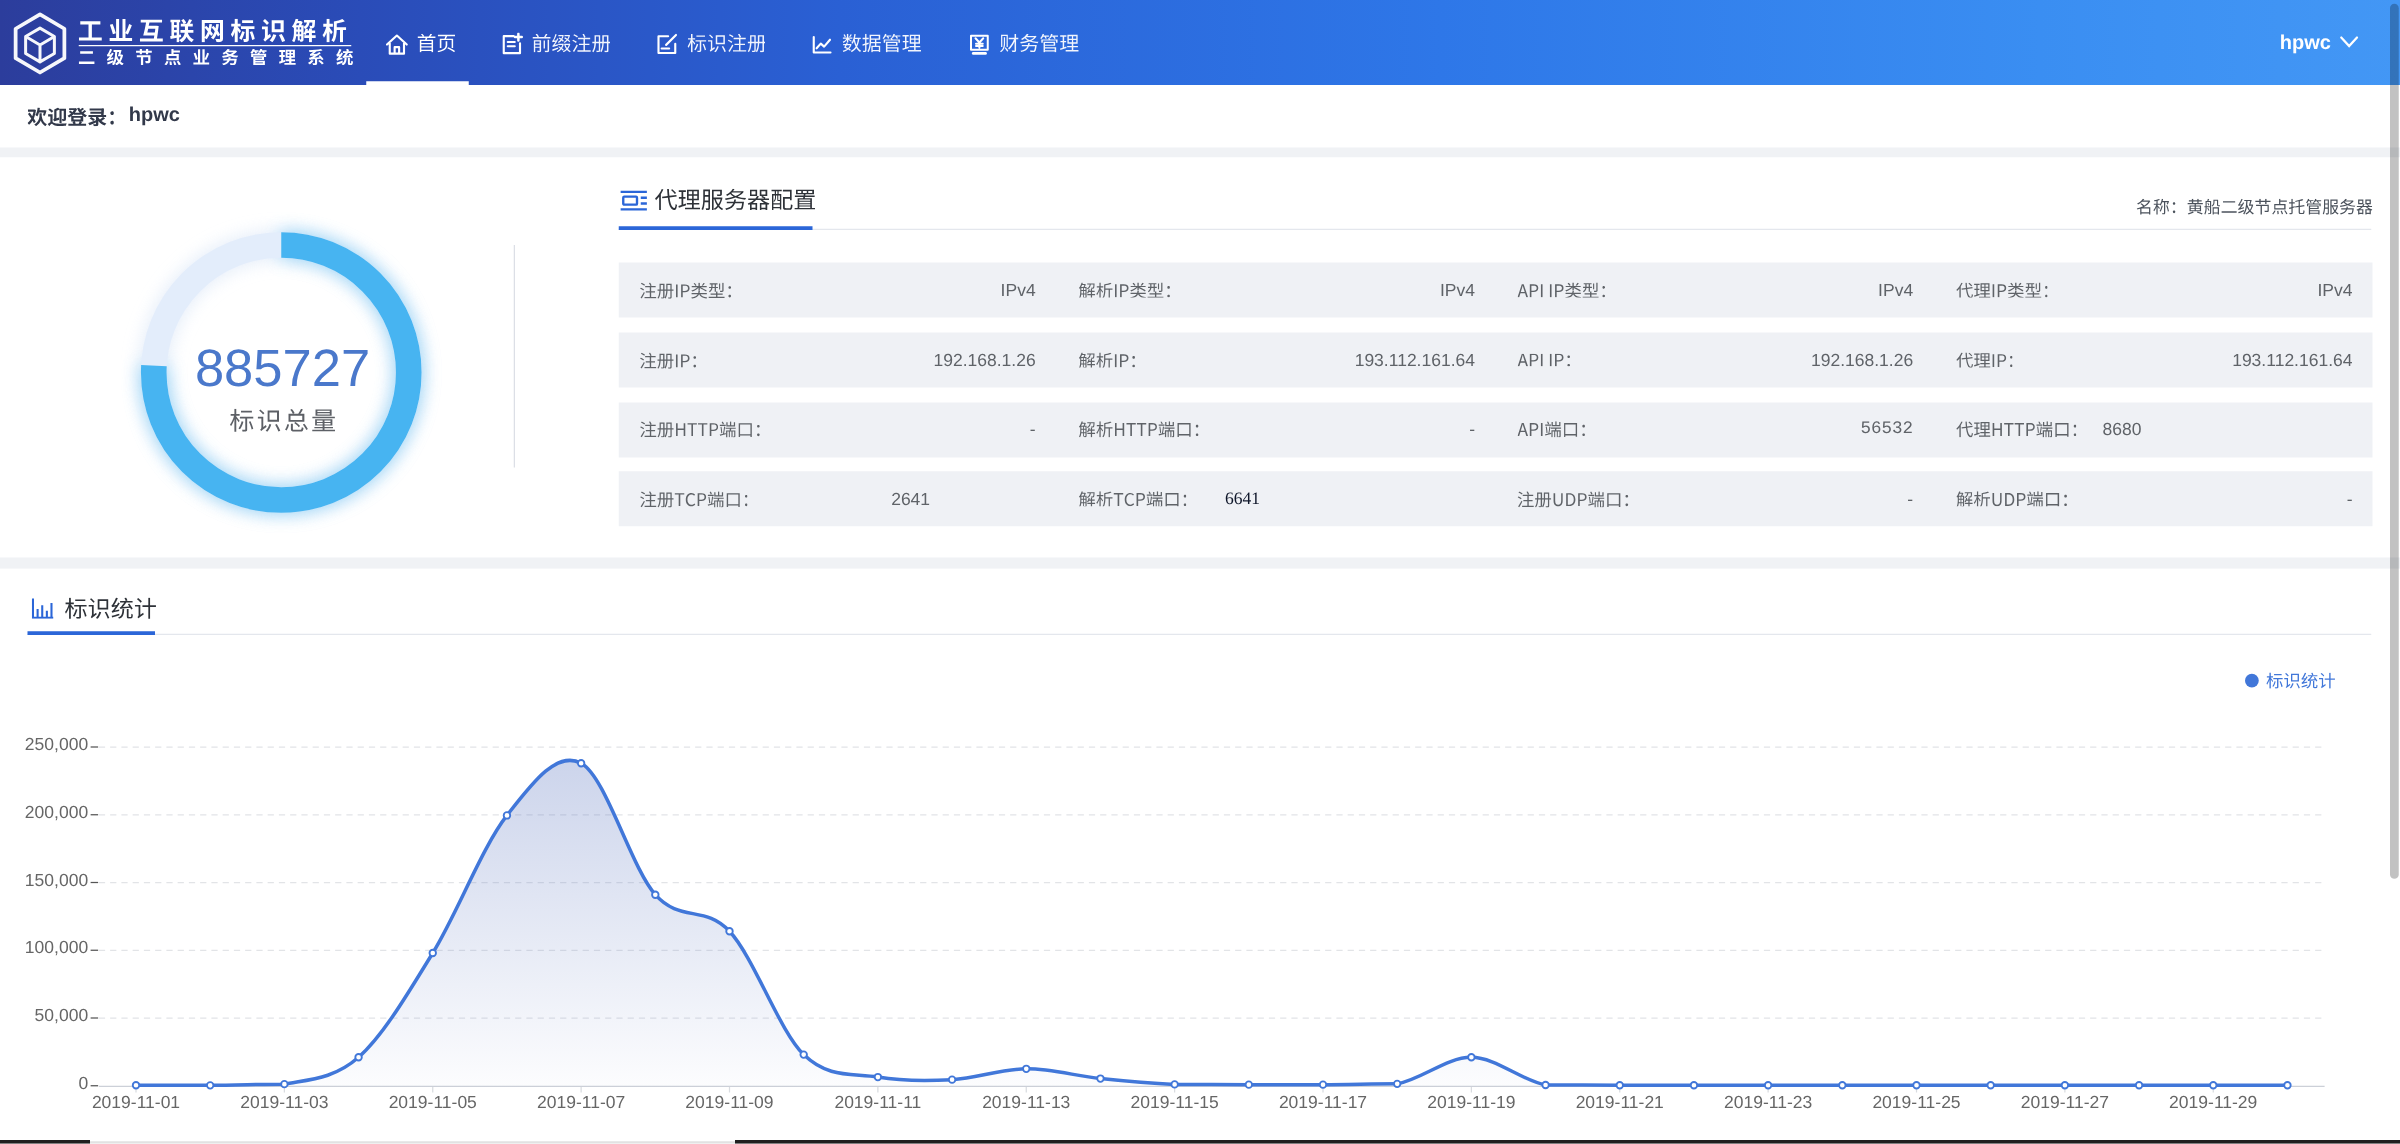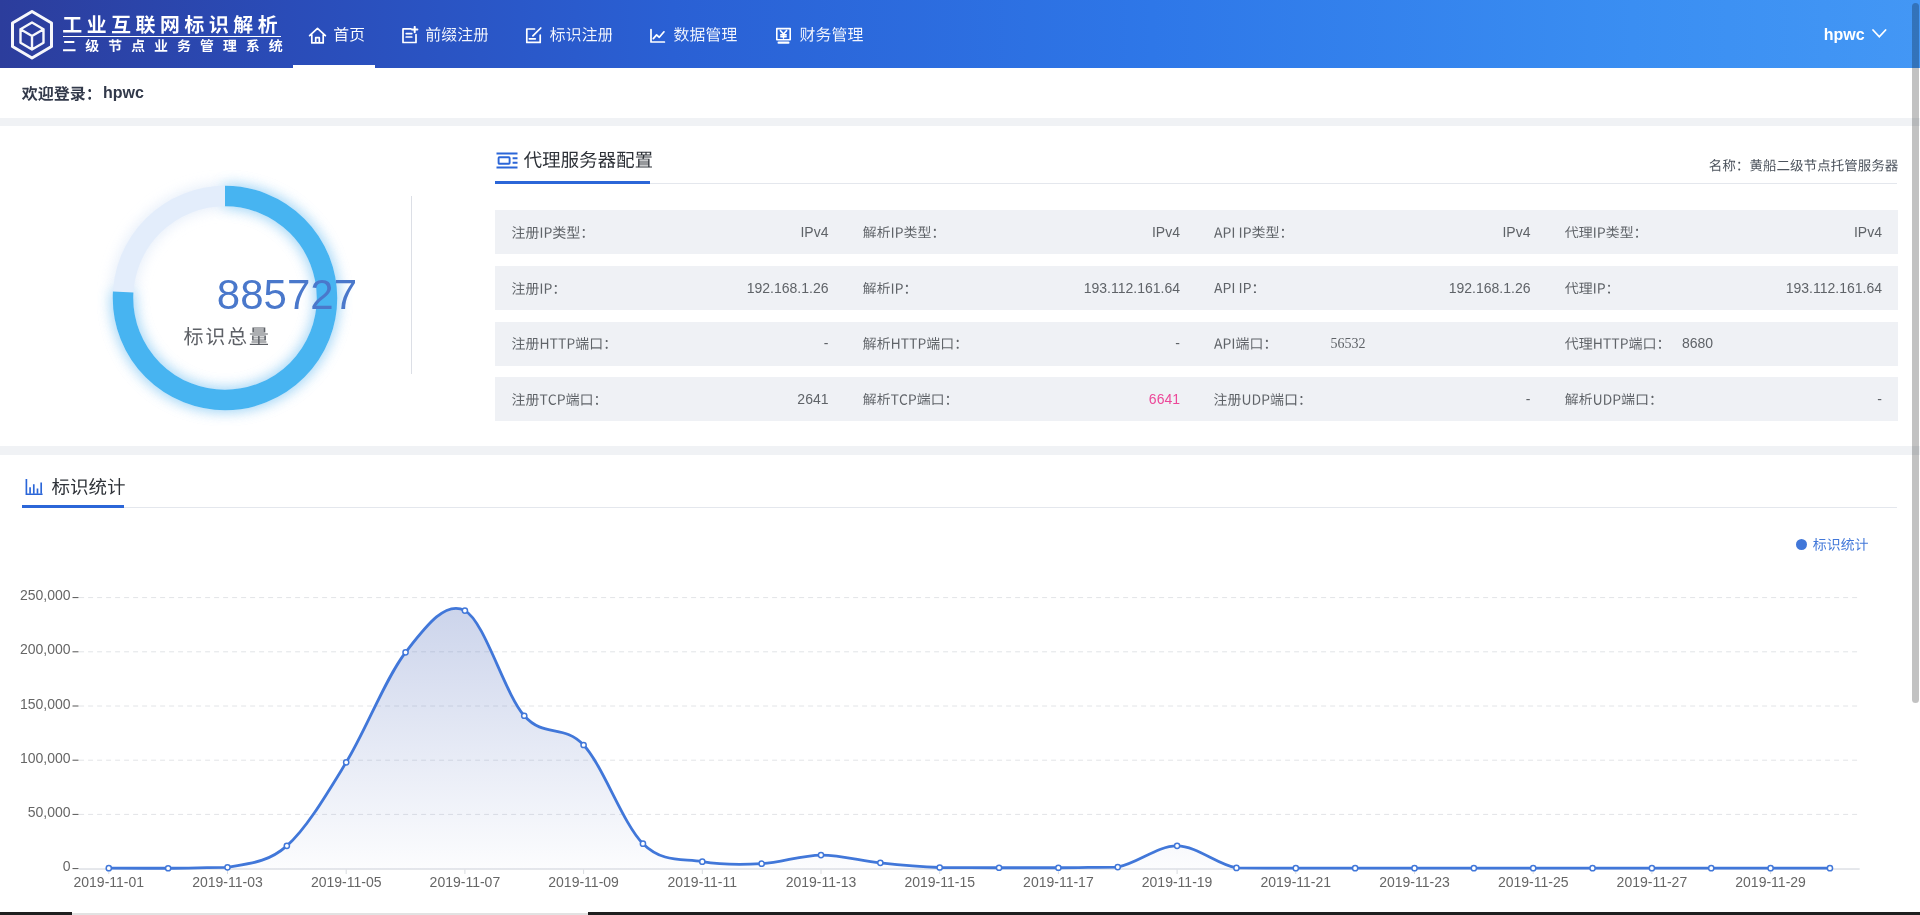--- a/index.html
+++ b/index.html
@@ -80,21 +80,21 @@
         <feGaussianBlur stdDeviation="7"></feGaussianBlur>
       </filter>
     </defs>
 <g>
 <circle cx="225.0" cy="298.0" r="102.0" fill="none" stroke="#dde8f8" stroke-width="23" filter="url(#gb)" opacity="0.8"></circle>
 <circle cx="225.0" cy="298.0" r="102.0" fill="none" stroke="#5cbef4" stroke-width="23" stroke-dasharray="486.0 640.9" transform="rotate(-90 225.0 298.0)" filter="url(#gb)" opacity="0.52"></circle>
 <circle cx="225.0" cy="298.0" r="102.0" fill="none" stroke="#e3edfb" stroke-width="20.5"></circle>
 <circle cx="225.0" cy="298.0" r="102.0" fill="none" stroke="#47b4f1" stroke-width="20.5" stroke-dasharray="486.0 640.9" transform="rotate(-90 225.0 298.0)"></circle>
 </g>
   </svg>
-<div style="position:absolute;left:95px;top:274px;width:262px;text-align:right;font-size:42px;line-height:42px;color:#4a78cb;font-family:'Liberation Sans',sans-serif">885727</div>
+<div style="position:absolute;left:95px;top:274px;width:262px;text-align:center;font-size:42px;line-height:42px;color:#4a78cb;font-family:'Liberation Sans',sans-serif">885727</div>
 <svg style="position:absolute;left:183.8px;top:327.4px;" width="84.0" height="18.4" viewBox="0.48 -16.80 84.02 18.38">
     <path fill="#5d6066" d="M9.3 -15.3V-13.9H18.0V-15.3ZM15.6 -6.5C16.5 -4.5 17.5 -1.9 17.8 -0.3L19.1 -0.8C18.8 -2.4 17.8 -4.9 16.9 -6.9ZM9.8 -6.8C9.3 -4.7 8.4 -2.6 7.3 -1.1C7.6 -1.0 8.2 -0.6 8.5 -0.4C9.6 -1.9 10.6 -4.2 11.2 -6.5ZM8.4 -10.5V-9.1H12.7V-0.4C12.7 -0.1 12.6 -0.0 12.3 0.0C12.1 0.0 11.1 0.0 10.1 -0.0C10.3 0.4 10.5 1.1 10.6 1.5C12.0 1.5 12.9 1.5 13.5 1.2C14.1 1.0 14.2 0.5 14.2 -0.3V-9.1H19.1V-10.5ZM4.0 -16.8V-12.6H1.0V-11.2H3.7C3.1 -8.7 1.8 -5.8 0.5 -4.3C0.8 -3.9 1.2 -3.3 1.3 -2.9C2.3 -4.2 3.3 -6.3 4.0 -8.4V1.6H5.5V-8.9C6.2 -7.9 7.0 -6.7 7.4 -6.0L8.2 -7.2C7.8 -7.8 6.1 -10.0 5.5 -10.6V-11.2H8.2V-12.6H5.5V-16.8Z M32.1 -13.9H38.1V-8.0H32.1ZM30.6 -15.4V-6.5H39.7V-15.4ZM36.6 -4.1C37.6 -2.4 38.7 -0.0 39.2 1.4L40.7 0.8C40.2 -0.6 39.0 -2.9 37.9 -4.6ZM32.0 -4.6C31.4 -2.5 30.4 -0.6 29.0 0.7C29.4 0.9 30.1 1.3 30.3 1.6C31.7 0.2 32.9 -2.0 33.5 -4.2ZM23.8 -15.4C24.9 -14.4 26.3 -13.1 26.9 -12.3L28.0 -13.3C27.3 -14.2 25.9 -15.4 24.8 -16.3ZM22.8 -10.5V-9.1H25.6V-2.1C25.6 -1.1 24.9 -0.3 24.5 0.0C24.8 0.2 25.2 0.7 25.4 1.0C25.7 0.6 26.3 0.2 29.8 -2.5C29.6 -2.8 29.3 -3.4 29.2 -3.8L27.1 -2.2V-10.5Z M58.8 -4.3C59.9 -2.9 61.1 -1.0 61.5 0.2L62.8 -0.6C62.3 -1.8 61.1 -3.6 59.9 -4.9ZM51.8 -5.4C53.2 -4.5 54.7 -3.1 55.4 -2.1L56.5 -3.0C55.8 -4.0 54.2 -5.3 52.9 -6.2ZM49.2 -4.8V-0.7C49.2 0.9 49.8 1.4 52.2 1.4C52.7 1.4 56.2 1.4 56.7 1.4C58.6 1.4 59.1 0.8 59.3 -1.5C58.8 -1.6 58.2 -1.8 57.9 -2.0C57.7 -0.3 57.6 0.0 56.6 0.0C55.8 0.0 52.9 0.0 52.3 0.0C51.0 0.0 50.8 -0.1 50.8 -0.7V-4.8ZM46.3 -4.5C46.0 -3.0 45.3 -1.2 44.5 -0.2L45.8 0.5C46.7 -0.7 47.4 -2.6 47.8 -4.2ZM48.9 -11.3H58.3V-7.8H48.9ZM47.3 -12.8V-6.4H60.0V-12.8H56.7C57.4 -13.8 58.2 -15.0 58.8 -16.2L57.3 -16.8C56.8 -15.6 55.9 -13.9 55.1 -12.8H51.0L52.2 -13.4C51.8 -14.3 50.9 -15.7 50.0 -16.7L48.7 -16.1C49.6 -15.1 50.4 -13.7 50.8 -12.8Z M70.4 -13.3H80.3V-12.2H70.4ZM70.4 -15.3H80.3V-14.2H70.4ZM68.9 -16.2V-11.3H81.8V-16.2ZM66.4 -10.4V-9.3H84.4V-10.4ZM70.0 -5.5H74.6V-4.3H70.0ZM76.1 -5.5H80.9V-4.3H76.1ZM70.0 -7.5H74.6V-6.3H70.0ZM76.1 -7.5H80.9V-6.3H76.1ZM66.3 -0.1V1.1H84.5V-0.1H76.1V-1.2H82.9V-2.3H76.1V-3.4H82.4V-8.4H68.6V-3.4H74.6V-2.3H68.0V-1.2H74.6V-0.1Z"></path>
   </svg>
 <div style="position:absolute;left:410.5px;top:196px;width:1px;height:178px;background:#dcdfe6"></div>
 <svg style="position:absolute;left:496px;top:152px" width="22" height="17" viewBox="0 0 22 17">
     <g stroke="#2b66d8" fill="none" stroke-width="1.9">
       <path d="M0.5 1.5 H21.5 M0.5 15.5 H21.5"></path>
       <rect x="2.6" y="5.3" width="11" height="6.4" rx="0.8"></rect>
       <path d="M16.6 6.2 H21.5 M16.6 10.8 H21.5"></path>
     </g>
@@ -147,33 +147,33 @@
     <path fill="#5f6368" d="M1.3 -10.8C2.2 -10.4 3.4 -9.7 4.0 -9.3L4.6 -10.1C4.0 -10.6 2.8 -11.2 1.9 -11.6ZM0.6 -7.0C1.5 -6.5 2.6 -5.9 3.2 -5.4L3.8 -6.3C3.2 -6.7 2.0 -7.4 1.2 -7.7ZM1.0 0.3 1.9 1.0C2.7 -0.3 3.7 -2.1 4.4 -3.6L3.7 -4.3C2.9 -2.7 1.8 -0.8 1.0 0.3ZM7.7 -11.5C8.1 -10.7 8.6 -9.8 8.8 -9.1L9.9 -9.5C9.6 -10.2 9.1 -11.1 8.6 -11.8ZM4.7 -9.1V-8.1H8.4V-4.9H5.2V-3.9H8.4V-0.3H4.2V0.7H13.5V-0.3H9.5V-3.9H12.6V-4.9H9.5V-8.1H13.1V-9.1Z M21.6 -10.8V-6.5V-6.2H20.2V-10.8H16.2V-6.5V-6.2H14.6V-5.2H16.1C16.0 -3.3 15.7 -1.2 14.6 0.5C14.8 0.6 15.2 1.0 15.3 1.2C16.6 -0.6 17.0 -3.1 17.1 -5.2H19.1V-0.2C19.1 0.0 19.1 0.1 18.9 0.1C18.7 0.1 18.0 0.1 17.3 0.1C17.5 0.3 17.6 0.8 17.7 1.0C18.6 1.0 19.3 1.0 19.6 0.8C20.0 0.7 20.2 0.4 20.2 -0.2V-5.2H21.6C21.5 -3.3 21.2 -1.2 20.2 0.4C20.4 0.6 20.8 1.0 21.0 1.1C22.2 -0.6 22.5 -3.1 22.6 -5.2H24.9V-0.2C24.9 0.0 24.8 0.1 24.6 0.1C24.4 0.1 23.7 0.1 23.0 0.1C23.1 0.4 23.3 0.8 23.3 1.1C24.4 1.1 25.0 1.1 25.4 0.9C25.8 0.8 25.9 0.4 25.9 -0.2V-5.2H27.4V-6.2H25.9V-10.8ZM17.2 -9.9H19.1V-6.2H17.2V-6.5ZM22.6 -6.2V-6.5V-9.9H24.9V-6.2Z M29.4 0.0H30.7V-4.8H35.5V0.0H36.8V-10.3H35.5V-6.0H30.7V-10.3H29.4Z M41.7 0.0H43.0V-9.2H46.1V-10.3H38.6V-9.2H41.7Z M50.1 0.0H51.4V-9.2H54.5V-10.3H47.0V-9.2H50.1Z M56.4 0.0H57.7V-4.1H59.4C61.6 -4.1 63.1 -5.1 63.1 -7.3C63.1 -9.5 61.6 -10.3 59.3 -10.3H56.4ZM57.7 -5.1V-9.2H59.1C60.9 -9.2 61.9 -8.8 61.9 -7.3C61.9 -5.8 61.0 -5.1 59.2 -5.1Z M64.5 -9.1V-8.1H69.2V-9.1ZM65.0 -7.3C65.3 -5.8 65.5 -3.7 65.6 -2.3L66.4 -2.5C66.4 -3.9 66.1 -5.9 65.8 -7.5ZM65.9 -11.3C66.3 -10.7 66.7 -9.8 66.9 -9.3L67.8 -9.6C67.6 -10.1 67.2 -11.0 66.8 -11.6ZM69.5 -4.5V1.1H70.5V-3.6H71.7V1.0H72.5V-3.6H73.8V1.0H74.7V-3.6H76.0V0.1C76.0 0.3 75.9 0.3 75.8 0.3C75.7 0.3 75.3 0.3 75.0 0.3C75.1 0.5 75.2 0.9 75.2 1.1C75.9 1.1 76.3 1.1 76.6 1.0C76.8 0.8 76.9 0.6 76.9 0.2V-4.5H73.3L73.7 -5.8H77.2V-6.7H69.1V-5.8H72.5C72.4 -5.3 72.3 -4.9 72.3 -4.5ZM69.7 -11.1V-7.7H76.7V-11.1H75.7V-8.7H73.6V-11.7H72.6V-8.7H70.7V-11.1ZM67.9 -7.6C67.7 -5.9 67.4 -3.4 67.0 -1.9C66.1 -1.7 65.1 -1.5 64.4 -1.3L64.7 -0.3C66.0 -0.6 67.7 -1.1 69.3 -1.5L69.2 -2.5L67.9 -2.1C68.2 -3.6 68.6 -5.8 68.8 -7.4Z M79.6 -10.3V0.8H80.7V-0.4H89.0V0.7H90.1V-10.3ZM80.7 -1.5V-9.2H89.0V-1.5Z M95.3 -6.8C95.9 -6.8 96.4 -7.2 96.4 -7.8C96.4 -8.5 95.9 -8.9 95.3 -8.9C94.8 -8.9 94.3 -8.5 94.3 -7.8C94.3 -7.2 94.8 -6.8 95.3 -6.8ZM95.3 0.1C95.9 0.1 96.4 -0.4 96.4 -1.0C96.4 -1.6 95.9 -2.0 95.3 -2.0C94.8 -2.0 94.3 -1.6 94.3 -1.0C94.3 -0.4 94.8 0.1 95.3 0.1Z"></path>
   </svg>
 <div style="position:absolute;left:628.5px;top:336.0px;width:200px;text-align:right;font-size:14px;line-height:15px;color:#5f6368;font-family:'Liberation Sans',sans-serif">-</div>
 <svg style="position:absolute;left:863.0px;top:337.0px;" width="95.9" height="12.9" viewBox="0.45 -11.77 95.94 12.94">
     <path fill="#5f6368" d="M3.7 -7.4V-5.7H2.4V-7.4ZM4.4 -7.4H5.7V-5.7H4.4ZM2.3 -8.2C2.5 -8.7 2.7 -9.2 3.0 -9.7H4.8C4.6 -9.2 4.4 -8.6 4.1 -8.2ZM2.6 -11.8C2.2 -10.1 1.4 -8.4 0.4 -7.3C0.7 -7.2 1.1 -6.8 1.2 -6.7L1.5 -7.1V-4.5C1.5 -2.9 1.4 -0.8 0.5 0.7C0.7 0.8 1.1 1.0 1.3 1.2C1.9 0.2 2.2 -1.0 2.3 -2.2H3.7V0.4H4.4V-2.2H5.7V-0.1C5.7 0.1 5.7 0.1 5.5 0.1C5.4 0.1 5.0 0.1 4.5 0.1C4.6 0.3 4.7 0.7 4.8 1.0C5.5 1.0 5.9 1.0 6.2 0.8C6.5 0.7 6.6 0.4 6.6 -0.1V-8.2H5.1C5.4 -8.8 5.8 -9.5 6.0 -10.2L5.4 -10.6L5.2 -10.5H3.3C3.4 -10.9 3.5 -11.2 3.6 -11.6ZM3.7 -4.9V-3.0H2.4C2.4 -3.5 2.4 -4.0 2.4 -4.5V-4.9ZM4.4 -4.9H5.7V-3.0H4.4ZM8.2 -6.4C8.0 -5.3 7.5 -4.1 6.9 -3.3C7.1 -3.2 7.5 -3.0 7.7 -2.9C8.0 -3.2 8.2 -3.7 8.4 -4.2H10.0V-2.5H7.2V-1.6H10.0V1.1H11.0V-1.6H13.4V-2.5H11.0V-4.2H13.1V-5.1H11.0V-6.5H10.0V-5.1H8.8C8.9 -5.5 9.0 -5.9 9.1 -6.3ZM7.1 -11.0V-10.2H9.1C8.8 -8.8 8.3 -7.7 6.8 -7.1C7.0 -6.9 7.3 -6.6 7.4 -6.4C9.1 -7.1 9.7 -8.5 10.0 -10.2H12.1C12.0 -8.5 11.9 -7.9 11.7 -7.7C11.6 -7.6 11.5 -7.6 11.3 -7.6C11.1 -7.6 10.6 -7.6 10.0 -7.6C10.2 -7.4 10.3 -7.0 10.3 -6.7C10.9 -6.7 11.5 -6.7 11.7 -6.7C12.1 -6.8 12.3 -6.9 12.5 -7.1C12.8 -7.4 12.9 -8.3 13.0 -10.7C13.0 -10.8 13.0 -11.0 13.0 -11.0Z M20.7 -10.2V-5.9C20.7 -3.9 20.6 -1.3 19.3 0.6C19.6 0.6 20.0 0.9 20.2 1.1C21.5 -0.9 21.7 -3.8 21.7 -5.9V-6.0H24.3V1.1H25.3V-6.0H27.4V-7.0H21.7V-9.5C23.4 -9.8 25.3 -10.2 26.6 -10.8L25.7 -11.6C24.5 -11.1 22.5 -10.6 20.7 -10.2ZM16.9 -11.8V-8.8H14.8V-7.8H16.8C16.4 -5.8 15.4 -3.6 14.4 -2.5C14.6 -2.2 14.9 -1.8 15.0 -1.5C15.7 -2.4 16.4 -3.9 16.9 -5.5V1.1H17.9V-5.7C18.4 -5.0 19.0 -4.1 19.2 -3.6L19.9 -4.4C19.6 -4.8 18.4 -6.4 17.9 -7.0V-7.8H20.0V-8.8H17.9V-11.8Z M29.4 0.0H30.7V-4.8H35.5V0.0H36.8V-10.3H35.5V-6.0H30.7V-10.3H29.4Z M41.7 0.0H43.0V-9.2H46.1V-10.3H38.6V-9.2H41.7Z M50.1 0.0H51.4V-9.2H54.5V-10.3H47.0V-9.2H50.1Z M56.4 0.0H57.7V-4.1H59.4C61.6 -4.1 63.1 -5.1 63.1 -7.3C63.1 -9.5 61.6 -10.3 59.3 -10.3H56.4ZM57.7 -5.1V-9.2H59.1C60.9 -9.2 61.9 -8.8 61.9 -7.3C61.9 -5.8 61.0 -5.1 59.2 -5.1Z M64.5 -9.1V-8.1H69.2V-9.1ZM65.0 -7.3C65.3 -5.8 65.5 -3.7 65.6 -2.3L66.4 -2.5C66.4 -3.9 66.1 -5.9 65.8 -7.5ZM65.9 -11.3C66.3 -10.7 66.7 -9.8 66.9 -9.3L67.8 -9.6C67.6 -10.1 67.2 -11.0 66.8 -11.6ZM69.5 -4.5V1.1H70.5V-3.6H71.7V1.0H72.5V-3.6H73.8V1.0H74.7V-3.6H76.0V0.1C76.0 0.3 75.9 0.3 75.8 0.3C75.7 0.3 75.3 0.3 75.0 0.3C75.1 0.5 75.2 0.9 75.2 1.1C75.9 1.1 76.3 1.1 76.6 1.0C76.8 0.8 76.9 0.6 76.9 0.2V-4.5H73.3L73.7 -5.8H77.2V-6.7H69.1V-5.8H72.5C72.4 -5.3 72.3 -4.9 72.3 -4.5ZM69.7 -11.1V-7.7H76.7V-11.1H75.7V-8.7H73.6V-11.7H72.6V-8.7H70.7V-11.1ZM67.9 -7.6C67.7 -5.9 67.4 -3.4 67.0 -1.9C66.1 -1.7 65.1 -1.5 64.4 -1.3L64.7 -0.3C66.0 -0.6 67.7 -1.1 69.3 -1.5L69.2 -2.5L67.9 -2.1C68.2 -3.6 68.6 -5.8 68.8 -7.4Z M79.6 -10.3V0.8H80.7V-0.4H89.0V0.7H90.1V-10.3ZM80.7 -1.5V-9.2H89.0V-1.5Z M95.3 -6.8C95.9 -6.8 96.4 -7.2 96.4 -7.8C96.4 -8.5 95.9 -8.9 95.3 -8.9C94.8 -8.9 94.3 -8.5 94.3 -7.8C94.3 -7.2 94.8 -6.8 95.3 -6.8ZM95.3 0.1C95.9 0.1 96.4 -0.4 96.4 -1.0C96.4 -1.6 95.9 -2.0 95.3 -2.0C94.8 -2.0 94.3 -1.6 94.3 -1.0C94.3 -0.4 94.8 0.1 95.3 0.1Z"></path>
   </svg>
 <div style="position:absolute;left:980.0px;top:336.0px;width:200px;text-align:right;font-size:14px;line-height:15px;color:#5f6368;font-family:'Liberation Sans',sans-serif">-</div>
 <svg style="position:absolute;left:1214.0px;top:337.1px;" width="54.0" height="12.9" viewBox="0.06 -11.73 53.98 12.88">
     <path fill="#5f6368" d="M0.1 0.0H1.4L2.4 -3.1H6.1L7.1 0.0H8.5L5.0 -10.3H3.5ZM2.7 -4.2 3.2 -5.7C3.5 -6.9 3.9 -8.0 4.2 -9.2H4.3C4.6 -8.0 4.9 -6.9 5.3 -5.7L5.8 -4.2Z M9.9 0.0H11.2V-4.1H12.9C15.2 -4.1 16.7 -5.1 16.7 -7.3C16.7 -9.5 15.1 -10.3 12.9 -10.3H9.9ZM11.2 -5.1V-9.2H12.7C14.5 -9.2 15.4 -8.8 15.4 -7.3C15.4 -5.8 14.5 -5.1 12.7 -5.1Z M18.8 0.0H20.1V-10.3H18.8Z M22.2 -9.1V-8.1H26.9V-9.1ZM22.6 -7.3C22.9 -5.8 23.2 -3.7 23.2 -2.3L24.1 -2.5C24.0 -3.9 23.8 -5.9 23.4 -7.5ZM23.6 -11.3C23.9 -10.7 24.3 -9.8 24.5 -9.3L25.4 -9.6C25.3 -10.1 24.9 -11.0 24.5 -11.6ZM27.2 -4.5V1.1H28.1V-3.6H29.4V1.0H30.2V-3.6H31.5V1.0H32.3V-3.6H33.6V0.1C33.6 0.3 33.6 0.3 33.5 0.3C33.3 0.3 33.0 0.3 32.6 0.3C32.7 0.5 32.9 0.9 32.9 1.1C33.5 1.1 33.9 1.1 34.2 1.0C34.5 0.8 34.6 0.6 34.6 0.2V-4.5H30.9L31.3 -5.8H34.9V-6.7H26.7V-5.8H30.2C30.1 -5.3 30.0 -4.9 29.9 -4.5ZM27.3 -11.1V-7.7H34.4V-11.1H33.4V-8.7H31.3V-11.7H30.3V-8.7H28.3V-11.1ZM25.5 -7.6C25.4 -5.9 25.0 -3.4 24.7 -1.9C23.7 -1.7 22.8 -1.5 22.1 -1.3L22.3 -0.3C23.6 -0.6 25.3 -1.1 27.0 -1.5L26.9 -2.5L25.5 -2.1C25.9 -3.6 26.2 -5.8 26.4 -7.4Z M37.3 -10.3V0.8H38.3V-0.4H46.6V0.7H47.7V-10.3ZM38.3 -1.5V-9.2H46.6V-1.5Z M53.0 -6.8C53.5 -6.8 54.0 -7.2 54.0 -7.8C54.0 -8.5 53.5 -8.9 53.0 -8.9C52.4 -8.9 51.9 -8.5 51.9 -7.8C51.9 -7.2 52.4 -6.8 53.0 -6.8ZM53.0 0.1C53.5 0.1 54.0 -0.4 54.0 -1.0C54.0 -1.6 53.5 -2.0 53.0 -2.0C52.4 -2.0 51.9 -1.6 51.9 -1.0C51.9 -0.4 52.4 0.1 53.0 0.1Z"></path>
   </svg>
-<div style="position:absolute;left:1330.5px;top:336.0px;width:200px;text-align:left;font-size:14px;line-height:15px;color:#5f6368;font-family:Liberation Serif, serif">56532</div>
+<div style="position:absolute;left:1330.5px;top:336.0px;width:200px;text-align:right;font-size:14px;line-height:15px;color:#5f6368;font-family:Liberation Mono, monospace">56532</div>
 <svg style="position:absolute;left:1565.0px;top:337.1px;" width="96.1" height="12.9" viewBox="0.29 -11.73 96.10 12.88">
     <path fill="#5f6368" d="M10.0 -11.0C10.8 -10.3 11.8 -9.3 12.3 -8.7L13.1 -9.2C12.6 -9.8 11.6 -10.8 10.8 -11.5ZM7.7 -11.6C7.7 -10.1 7.8 -8.7 8.0 -7.4L4.5 -7.0L4.7 -6.0L8.1 -6.4C8.6 -2.0 9.7 0.9 12.0 1.1C12.8 1.1 13.3 0.4 13.7 -2.0C13.4 -2.1 13.0 -2.4 12.8 -2.6C12.6 -0.9 12.4 -0.1 12.0 -0.1C10.5 -0.3 9.6 -2.8 9.1 -6.5L13.4 -7.1L13.2 -8.1L9.0 -7.5C8.8 -8.8 8.8 -10.1 8.7 -11.6ZM4.4 -11.6C3.5 -9.4 1.9 -7.3 0.3 -5.9C0.5 -5.6 0.8 -5.1 0.9 -4.9C1.6 -5.4 2.2 -6.1 2.8 -6.9V1.1H3.9V-8.5C4.4 -9.4 5.0 -10.3 5.4 -11.3Z M20.7 -7.6H22.8V-5.8H20.7ZM23.7 -7.6H25.9V-5.8H23.7ZM20.7 -10.2H22.8V-8.4H20.7ZM23.7 -10.2H25.9V-8.4H23.7ZM18.5 -0.3V0.7H27.5V-0.3H23.8V-2.2H27.1V-3.2H23.8V-4.8H26.9V-11.1H19.7V-4.8H22.7V-3.2H19.5V-2.2H22.7V-0.3ZM14.5 -1.4 14.8 -0.3C16.0 -0.7 17.6 -1.3 19.1 -1.8L18.9 -2.8L17.4 -2.3V-5.8H18.8V-6.8H17.4V-9.8H19.0V-10.8H14.6V-9.8H16.4V-6.8H14.8V-5.8H16.4V-2.0C15.7 -1.8 15.0 -1.6 14.5 -1.4Z M29.4 0.0H30.7V-4.8H35.5V0.0H36.8V-10.3H35.5V-6.0H30.7V-10.3H29.4Z M41.7 0.0H43.0V-9.2H46.1V-10.3H38.6V-9.2H41.7Z M50.1 0.0H51.4V-9.2H54.5V-10.3H47.0V-9.2H50.1Z M56.4 0.0H57.7V-4.1H59.4C61.6 -4.1 63.1 -5.1 63.1 -7.3C63.1 -9.5 61.6 -10.3 59.3 -10.3H56.4ZM57.7 -5.1V-9.2H59.1C60.9 -9.2 61.9 -8.8 61.9 -7.3C61.9 -5.8 61.0 -5.1 59.2 -5.1Z M64.5 -9.1V-8.1H69.2V-9.1ZM65.0 -7.3C65.3 -5.8 65.5 -3.7 65.6 -2.3L66.4 -2.5C66.4 -3.9 66.1 -5.9 65.8 -7.5ZM65.9 -11.3C66.3 -10.7 66.7 -9.8 66.9 -9.3L67.8 -9.6C67.6 -10.1 67.2 -11.0 66.8 -11.6ZM69.5 -4.5V1.1H70.5V-3.6H71.7V1.0H72.5V-3.6H73.8V1.0H74.7V-3.6H76.0V0.1C76.0 0.3 75.9 0.3 75.8 0.3C75.7 0.3 75.3 0.3 75.0 0.3C75.1 0.5 75.2 0.9 75.2 1.1C75.9 1.1 76.3 1.1 76.6 1.0C76.8 0.8 76.9 0.6 76.9 0.2V-4.5H73.3L73.7 -5.8H77.2V-6.7H69.1V-5.8H72.5C72.4 -5.3 72.3 -4.9 72.3 -4.5ZM69.7 -11.1V-7.7H76.7V-11.1H75.7V-8.7H73.6V-11.7H72.6V-8.7H70.7V-11.1ZM67.9 -7.6C67.7 -5.9 67.4 -3.4 67.0 -1.9C66.1 -1.7 65.1 -1.5 64.4 -1.3L64.7 -0.3C66.0 -0.6 67.7 -1.1 69.3 -1.5L69.2 -2.5L67.9 -2.1C68.2 -3.6 68.6 -5.8 68.8 -7.4Z M79.6 -10.3V0.8H80.7V-0.4H89.0V0.7H90.1V-10.3ZM80.7 -1.5V-9.2H89.0V-1.5Z M95.3 -6.8C95.9 -6.8 96.4 -7.2 96.4 -7.8C96.4 -8.5 95.9 -8.9 95.3 -8.9C94.8 -8.9 94.3 -8.5 94.3 -7.8C94.3 -7.2 94.8 -6.8 95.3 -6.8ZM95.3 0.1C95.9 0.1 96.4 -0.4 96.4 -1.0C96.4 -1.6 95.9 -2.0 95.3 -2.0C94.8 -2.0 94.3 -1.6 94.3 -1.0C94.3 -0.4 94.8 0.1 95.3 0.1Z"></path>
   </svg>
 <div style="position:absolute;left:1682.0px;top:336.0px;width:200px;text-align:left;font-size:14px;line-height:15px;color:#5f6368;font-family:'Liberation Sans',sans-serif">8680</div>
 <svg style="position:absolute;left:512.0px;top:392.5px;" width="86.2" height="13.0" viewBox="0.59 -11.82 86.16 13.02">
     <path fill="#5f6368" d="M1.3 -10.8C2.2 -10.4 3.4 -9.7 4.0 -9.3L4.6 -10.1C4.0 -10.6 2.8 -11.2 1.9 -11.6ZM0.6 -7.0C1.5 -6.5 2.6 -5.9 3.2 -5.4L3.8 -6.3C3.2 -6.7 2.0 -7.4 1.2 -7.7ZM1.0 0.3 1.9 1.0C2.7 -0.3 3.7 -2.1 4.4 -3.6L3.7 -4.3C2.9 -2.7 1.8 -0.8 1.0 0.3ZM7.7 -11.5C8.1 -10.7 8.6 -9.8 8.8 -9.1L9.9 -9.5C9.6 -10.2 9.1 -11.1 8.6 -11.8ZM4.7 -9.1V-8.1H8.4V-4.9H5.2V-3.9H8.4V-0.3H4.2V0.7H13.5V-0.3H9.5V-3.9H12.6V-4.9H9.5V-8.1H13.1V-9.1Z M21.6 -10.8V-6.5V-6.2H20.2V-10.8H16.2V-6.5V-6.2H14.6V-5.2H16.1C16.0 -3.3 15.7 -1.2 14.6 0.5C14.8 0.6 15.2 1.0 15.3 1.2C16.6 -0.6 17.0 -3.1 17.1 -5.2H19.1V-0.2C19.1 0.0 19.1 0.1 18.9 0.1C18.7 0.1 18.0 0.1 17.3 0.1C17.5 0.3 17.6 0.8 17.7 1.0C18.6 1.0 19.3 1.0 19.6 0.8C20.0 0.7 20.2 0.4 20.2 -0.2V-5.2H21.6C21.5 -3.3 21.2 -1.2 20.2 0.4C20.4 0.6 20.8 1.0 21.0 1.1C22.2 -0.6 22.5 -3.1 22.6 -5.2H24.9V-0.2C24.9 0.0 24.8 0.1 24.6 0.1C24.4 0.1 23.7 0.1 23.0 0.1C23.1 0.4 23.3 0.8 23.3 1.1C24.4 1.1 25.0 1.1 25.4 0.9C25.8 0.8 25.9 0.4 25.9 -0.2V-5.2H27.4V-6.2H25.9V-10.8ZM17.2 -9.9H19.1V-6.2H17.2V-6.5ZM22.6 -6.2V-6.5V-9.9H24.9V-6.2Z M31.5 0.0H32.8V-9.2H36.0V-10.3H28.4V-9.2H31.5Z M41.7 0.2C43.0 0.2 44.0 -0.4 44.8 -1.3L44.1 -2.1C43.4 -1.4 42.7 -1.0 41.7 -1.0C39.8 -1.0 38.5 -2.6 38.5 -5.2C38.5 -7.7 39.8 -9.3 41.8 -9.3C42.6 -9.3 43.3 -8.9 43.9 -8.3L44.6 -9.2C44.0 -9.8 43.0 -10.4 41.7 -10.4C39.1 -10.4 37.2 -8.4 37.2 -5.1C37.2 -1.8 39.1 0.2 41.7 0.2Z M46.7 0.0H48.0V-4.1H49.7C52.0 -4.1 53.5 -5.1 53.5 -7.3C53.5 -9.5 52.0 -10.3 49.7 -10.3H46.7ZM48.0 -5.1V-9.2H49.5C51.3 -9.2 52.2 -8.8 52.2 -7.3C52.2 -5.8 51.4 -5.1 49.5 -5.1Z M54.9 -9.1V-8.1H59.6V-9.1ZM55.3 -7.3C55.6 -5.8 55.9 -3.7 55.9 -2.3L56.8 -2.5C56.7 -3.9 56.5 -5.9 56.1 -7.5ZM56.3 -11.3C56.6 -10.7 57.0 -9.8 57.2 -9.3L58.1 -9.6C58.0 -10.1 57.6 -11.0 57.2 -11.6ZM59.9 -4.5V1.1H60.8V-3.6H62.1V1.0H62.9V-3.6H64.2V1.0H65.0V-3.6H66.3V0.1C66.3 0.3 66.3 0.3 66.2 0.3C66.1 0.3 65.7 0.3 65.3 0.3C65.4 0.5 65.6 0.9 65.6 1.1C66.2 1.1 66.6 1.1 66.9 1.0C67.2 0.8 67.3 0.6 67.3 0.2V-4.5H63.6L64.0 -5.8H67.6V-6.7H59.4V-5.8H62.9C62.8 -5.3 62.7 -4.9 62.6 -4.5ZM60.0 -11.1V-7.7H67.1V-11.1H66.1V-8.7H64.0V-11.7H63.0V-8.7H61.0V-11.1ZM58.2 -7.6C58.1 -5.9 57.7 -3.4 57.4 -1.9C56.4 -1.7 55.5 -1.5 54.8 -1.3L55.0 -0.3C56.4 -0.6 58.0 -1.1 59.7 -1.5L59.6 -2.5L58.2 -2.1C58.6 -3.6 58.9 -5.8 59.2 -7.4Z M70.0 -10.3V0.8H71.1V-0.4H79.3V0.7H80.4V-10.3ZM71.1 -1.5V-9.2H79.3V-1.5Z M85.7 -6.8C86.2 -6.8 86.7 -7.2 86.7 -7.8C86.7 -8.5 86.2 -8.9 85.7 -8.9C85.1 -8.9 84.6 -8.5 84.6 -7.8C84.6 -7.2 85.1 -6.8 85.7 -6.8ZM85.7 0.1C86.2 0.1 86.7 -0.4 86.7 -1.0C86.7 -1.6 86.2 -2.0 85.7 -2.0C85.1 -2.0 84.6 -1.6 84.6 -1.0C84.6 -0.4 85.1 0.1 85.7 0.1Z"></path>
   </svg>
-<div style="position:absolute;left:628.5px;top:391.5px;width:200px;text-align:right;font-size:14px;line-height:15px;color:#5f6368;font-family:'Liberation Sans',sans-serif">2641</div>
+<div style="position:absolute;left:628.5px;top:391.5px;width:200px;text-align:center;font-size:14px;line-height:15px;color:#5f6368;font-family:'Liberation Sans',sans-serif">2641</div>
 <svg style="position:absolute;left:863.0px;top:392.5px;" width="86.3" height="12.9" viewBox="0.45 -11.77 86.30 12.94">
     <path fill="#5f6368" d="M3.7 -7.4V-5.7H2.4V-7.4ZM4.4 -7.4H5.7V-5.7H4.4ZM2.3 -8.2C2.5 -8.7 2.7 -9.2 3.0 -9.7H4.8C4.6 -9.2 4.4 -8.6 4.1 -8.2ZM2.6 -11.8C2.2 -10.1 1.4 -8.4 0.4 -7.3C0.7 -7.2 1.1 -6.8 1.2 -6.7L1.5 -7.1V-4.5C1.5 -2.9 1.4 -0.8 0.5 0.7C0.7 0.8 1.1 1.0 1.3 1.2C1.9 0.2 2.2 -1.0 2.3 -2.2H3.7V0.4H4.4V-2.2H5.7V-0.1C5.7 0.1 5.7 0.1 5.5 0.1C5.4 0.1 5.0 0.1 4.5 0.1C4.6 0.3 4.7 0.7 4.8 1.0C5.5 1.0 5.9 1.0 6.2 0.8C6.5 0.7 6.6 0.4 6.6 -0.1V-8.2H5.1C5.4 -8.8 5.8 -9.5 6.0 -10.2L5.4 -10.6L5.2 -10.5H3.3C3.4 -10.9 3.5 -11.2 3.6 -11.6ZM3.7 -4.9V-3.0H2.4C2.4 -3.5 2.4 -4.0 2.4 -4.5V-4.9ZM4.4 -4.9H5.7V-3.0H4.4ZM8.2 -6.4C8.0 -5.3 7.5 -4.1 6.9 -3.3C7.1 -3.2 7.5 -3.0 7.7 -2.9C8.0 -3.2 8.2 -3.7 8.4 -4.2H10.0V-2.5H7.2V-1.6H10.0V1.1H11.0V-1.6H13.4V-2.5H11.0V-4.2H13.1V-5.1H11.0V-6.5H10.0V-5.1H8.8C8.9 -5.5 9.0 -5.9 9.1 -6.3ZM7.1 -11.0V-10.2H9.1C8.8 -8.8 8.3 -7.7 6.8 -7.1C7.0 -6.9 7.3 -6.6 7.4 -6.4C9.1 -7.1 9.7 -8.5 10.0 -10.2H12.1C12.0 -8.5 11.9 -7.9 11.7 -7.7C11.6 -7.6 11.5 -7.6 11.3 -7.6C11.1 -7.6 10.6 -7.6 10.0 -7.6C10.2 -7.4 10.3 -7.0 10.3 -6.7C10.9 -6.7 11.5 -6.7 11.7 -6.7C12.1 -6.8 12.3 -6.9 12.5 -7.1C12.8 -7.4 12.9 -8.3 13.0 -10.7C13.0 -10.8 13.0 -11.0 13.0 -11.0Z M20.7 -10.2V-5.9C20.7 -3.9 20.6 -1.3 19.3 0.6C19.6 0.6 20.0 0.9 20.2 1.1C21.5 -0.9 21.7 -3.8 21.7 -5.9V-6.0H24.3V1.1H25.3V-6.0H27.4V-7.0H21.7V-9.5C23.4 -9.8 25.3 -10.2 26.6 -10.8L25.7 -11.6C24.5 -11.1 22.5 -10.6 20.7 -10.2ZM16.9 -11.8V-8.8H14.8V-7.8H16.8C16.4 -5.8 15.4 -3.6 14.4 -2.5C14.6 -2.2 14.9 -1.8 15.0 -1.5C15.7 -2.4 16.4 -3.9 16.9 -5.5V1.1H17.9V-5.7C18.4 -5.0 19.0 -4.1 19.2 -3.6L19.9 -4.4C19.6 -4.8 18.4 -6.4 17.9 -7.0V-7.8H20.0V-8.8H17.9V-11.8Z M31.5 0.0H32.8V-9.2H36.0V-10.3H28.4V-9.2H31.5Z M41.7 0.2C43.0 0.2 44.0 -0.4 44.8 -1.3L44.1 -2.1C43.4 -1.4 42.7 -1.0 41.7 -1.0C39.8 -1.0 38.5 -2.6 38.5 -5.2C38.5 -7.7 39.8 -9.3 41.8 -9.3C42.6 -9.3 43.3 -8.9 43.9 -8.3L44.6 -9.2C44.0 -9.8 43.0 -10.4 41.7 -10.4C39.1 -10.4 37.2 -8.4 37.2 -5.1C37.2 -1.8 39.1 0.2 41.7 0.2Z M46.7 0.0H48.0V-4.1H49.7C52.0 -4.1 53.5 -5.1 53.5 -7.3C53.5 -9.5 52.0 -10.3 49.7 -10.3H46.7ZM48.0 -5.1V-9.2H49.5C51.3 -9.2 52.2 -8.8 52.2 -7.3C52.2 -5.8 51.4 -5.1 49.5 -5.1Z M54.9 -9.1V-8.1H59.6V-9.1ZM55.3 -7.3C55.6 -5.8 55.9 -3.7 55.9 -2.3L56.8 -2.5C56.7 -3.9 56.5 -5.9 56.1 -7.5ZM56.3 -11.3C56.6 -10.7 57.0 -9.8 57.2 -9.3L58.1 -9.6C58.0 -10.1 57.6 -11.0 57.2 -11.6ZM59.9 -4.5V1.1H60.8V-3.6H62.1V1.0H62.9V-3.6H64.2V1.0H65.0V-3.6H66.3V0.1C66.3 0.3 66.3 0.3 66.2 0.3C66.1 0.3 65.7 0.3 65.3 0.3C65.4 0.5 65.6 0.9 65.6 1.1C66.2 1.1 66.6 1.1 66.9 1.0C67.2 0.8 67.3 0.6 67.3 0.2V-4.5H63.6L64.0 -5.8H67.6V-6.7H59.4V-5.8H62.9C62.8 -5.3 62.7 -4.9 62.6 -4.5ZM60.0 -11.1V-7.7H67.1V-11.1H66.1V-8.7H64.0V-11.7H63.0V-8.7H61.0V-11.1ZM58.2 -7.6C58.1 -5.9 57.7 -3.4 57.4 -1.9C56.4 -1.7 55.5 -1.5 54.8 -1.3L55.0 -0.3C56.4 -0.6 58.0 -1.1 59.7 -1.5L59.6 -2.5L58.2 -2.1C58.6 -3.6 58.9 -5.8 59.2 -7.4Z M70.0 -10.3V0.8H71.1V-0.4H79.3V0.7H80.4V-10.3ZM71.1 -1.5V-9.2H79.3V-1.5Z M85.7 -6.8C86.2 -6.8 86.7 -7.2 86.7 -7.8C86.7 -8.5 86.2 -8.9 85.7 -8.9C85.1 -8.9 84.6 -8.5 84.6 -7.8C84.6 -7.2 85.1 -6.8 85.7 -6.8ZM85.7 0.1C86.2 0.1 86.7 -0.4 86.7 -1.0C86.7 -1.6 86.2 -2.0 85.7 -2.0C85.1 -2.0 84.6 -1.6 84.6 -1.0C84.6 -0.4 85.1 0.1 85.7 0.1Z"></path>
   </svg>
-<div style="position:absolute;left:980.0px;top:391.5px;width:200px;text-align:right;font-size:14px;line-height:15px;color:#ec4899;font-family:Liberation Sans, sans-serif">6641</div>
+<div style="position:absolute;left:980.0px;top:391.5px;width:200px;font-size:14px;line-height:15px;color:#0f172a;font-family:Liberation Serif, serif">6641</div>
 <svg style="position:absolute;left:1214.0px;top:392.5px;" width="88.6" height="13.0" viewBox="0.59 -11.82 88.56 13.02">
     <path fill="#5f6368" d="M1.3 -10.8C2.2 -10.4 3.4 -9.7 4.0 -9.3L4.6 -10.1C4.0 -10.6 2.8 -11.2 1.9 -11.6ZM0.6 -7.0C1.5 -6.5 2.6 -5.9 3.2 -5.4L3.8 -6.3C3.2 -6.7 2.0 -7.4 1.2 -7.7ZM1.0 0.3 1.9 1.0C2.7 -0.3 3.7 -2.1 4.4 -3.6L3.7 -4.3C2.9 -2.7 1.8 -0.8 1.0 0.3ZM7.7 -11.5C8.1 -10.7 8.6 -9.8 8.8 -9.1L9.9 -9.5C9.6 -10.2 9.1 -11.1 8.6 -11.8ZM4.7 -9.1V-8.1H8.4V-4.9H5.2V-3.9H8.4V-0.3H4.2V0.7H13.5V-0.3H9.5V-3.9H12.6V-4.9H9.5V-8.1H13.1V-9.1Z M21.6 -10.8V-6.5V-6.2H20.2V-10.8H16.2V-6.5V-6.2H14.6V-5.2H16.1C16.0 -3.3 15.7 -1.2 14.6 0.5C14.8 0.6 15.2 1.0 15.3 1.2C16.6 -0.6 17.0 -3.1 17.1 -5.2H19.1V-0.2C19.1 0.0 19.1 0.1 18.9 0.1C18.7 0.1 18.0 0.1 17.3 0.1C17.5 0.3 17.6 0.8 17.7 1.0C18.6 1.0 19.3 1.0 19.6 0.8C20.0 0.7 20.2 0.4 20.2 -0.2V-5.2H21.6C21.5 -3.3 21.2 -1.2 20.2 0.4C20.4 0.6 20.8 1.0 21.0 1.1C22.2 -0.6 22.5 -3.1 22.6 -5.2H24.9V-0.2C24.9 0.0 24.8 0.1 24.6 0.1C24.4 0.1 23.7 0.1 23.0 0.1C23.1 0.4 23.3 0.8 23.3 1.1C24.4 1.1 25.0 1.1 25.4 0.9C25.8 0.8 25.9 0.4 25.9 -0.2V-5.2H27.4V-6.2H25.9V-10.8ZM17.2 -9.9H19.1V-6.2H17.2V-6.5ZM22.6 -6.2V-6.5V-9.9H24.9V-6.2Z M33.1 0.2C35.1 0.2 36.7 -0.9 36.7 -4.2V-10.3H35.5V-4.2C35.5 -1.7 34.4 -1.0 33.1 -1.0C31.7 -1.0 30.7 -1.7 30.7 -4.2V-10.3H29.4V-4.2C29.4 -0.9 31.0 0.2 33.1 0.2Z M39.5 0.0H42.1C45.2 0.0 46.9 -1.9 46.9 -5.2C46.9 -8.4 45.2 -10.3 42.1 -10.3H39.5ZM40.8 -1.1V-9.2H42.0C44.4 -9.2 45.6 -7.8 45.6 -5.2C45.6 -2.6 44.4 -1.1 42.0 -1.1Z M49.1 0.0H50.4V-4.1H52.1C54.4 -4.1 55.9 -5.1 55.9 -7.3C55.9 -9.5 54.4 -10.3 52.1 -10.3H49.1ZM50.4 -5.1V-9.2H51.9C53.7 -9.2 54.6 -8.8 54.6 -7.3C54.6 -5.8 53.8 -5.1 52.0 -5.1Z M57.3 -9.1V-8.1H62.0V-9.1ZM57.7 -7.3C58.0 -5.8 58.3 -3.7 58.4 -2.3L59.2 -2.5C59.1 -3.9 58.9 -5.9 58.5 -7.5ZM58.7 -11.3C59.0 -10.7 59.4 -9.8 59.6 -9.3L60.6 -9.6C60.4 -10.1 60.0 -11.0 59.6 -11.6ZM62.3 -4.5V1.1H63.2V-3.6H64.5V1.0H65.3V-3.6H66.6V1.0H67.4V-3.6H68.7V0.1C68.7 0.3 68.7 0.3 68.6 0.3C68.5 0.3 68.1 0.3 67.7 0.3C67.8 0.5 68.0 0.9 68.0 1.1C68.6 1.1 69.0 1.1 69.3 1.0C69.6 0.8 69.7 0.6 69.7 0.2V-4.5H66.1L66.4 -5.8H70.0V-6.7H61.9V-5.8H65.3C65.2 -5.3 65.1 -4.9 65.0 -4.5ZM62.5 -11.1V-7.7H69.5V-11.1H68.5V-8.7H66.4V-11.7H65.4V-8.7H63.4V-11.1ZM60.6 -7.6C60.5 -5.9 60.1 -3.4 59.8 -1.9C58.8 -1.7 57.9 -1.5 57.2 -1.3L57.4 -0.3C58.8 -0.6 60.5 -1.1 62.1 -1.5L62.0 -2.5L60.6 -2.1C61.0 -3.6 61.3 -5.8 61.6 -7.4Z M72.4 -10.3V0.8H73.5V-0.4H81.7V0.7H82.9V-10.3ZM73.5 -1.5V-9.2H81.7V-1.5Z M88.1 -6.8C88.6 -6.8 89.2 -7.2 89.2 -7.8C89.2 -8.5 88.6 -8.9 88.1 -8.9C87.5 -8.9 87.0 -8.5 87.0 -7.8C87.0 -7.2 87.5 -6.8 88.1 -6.8ZM88.1 0.1C88.6 0.1 89.2 -0.4 89.2 -1.0C89.2 -1.6 88.6 -2.0 88.1 -2.0C87.5 -2.0 87.0 -1.6 87.0 -1.0C87.0 -0.4 87.5 0.1 88.1 0.1Z"></path>
   </svg>
 <div style="position:absolute;left:1330.5px;top:391.5px;width:200px;text-align:right;font-size:14px;line-height:15px;color:#5f6368;font-family:'Liberation Sans',sans-serif">-</div>
 <svg style="position:absolute;left:1565.0px;top:392.5px;" width="88.7" height="12.9" viewBox="0.45 -11.77 88.70 12.94">
     <path fill="#5f6368" d="M3.7 -7.4V-5.7H2.4V-7.4ZM4.4 -7.4H5.7V-5.7H4.4ZM2.3 -8.2C2.5 -8.7 2.7 -9.2 3.0 -9.7H4.8C4.6 -9.2 4.4 -8.6 4.1 -8.2ZM2.6 -11.8C2.2 -10.1 1.4 -8.4 0.4 -7.3C0.7 -7.2 1.1 -6.8 1.2 -6.7L1.5 -7.1V-4.5C1.5 -2.9 1.4 -0.8 0.5 0.7C0.7 0.8 1.1 1.0 1.3 1.2C1.9 0.2 2.2 -1.0 2.3 -2.2H3.7V0.4H4.4V-2.2H5.7V-0.1C5.7 0.1 5.7 0.1 5.5 0.1C5.4 0.1 5.0 0.1 4.5 0.1C4.6 0.3 4.7 0.7 4.8 1.0C5.5 1.0 5.9 1.0 6.2 0.8C6.5 0.7 6.6 0.4 6.6 -0.1V-8.2H5.1C5.4 -8.8 5.8 -9.5 6.0 -10.2L5.4 -10.6L5.2 -10.5H3.3C3.4 -10.9 3.5 -11.2 3.6 -11.6ZM3.7 -4.9V-3.0H2.4C2.4 -3.5 2.4 -4.0 2.4 -4.5V-4.9ZM4.4 -4.9H5.7V-3.0H4.4ZM8.2 -6.4C8.0 -5.3 7.5 -4.1 6.9 -3.3C7.1 -3.2 7.5 -3.0 7.7 -2.9C8.0 -3.2 8.2 -3.7 8.4 -4.2H10.0V-2.5H7.2V-1.6H10.0V1.1H11.0V-1.6H13.4V-2.5H11.0V-4.2H13.1V-5.1H11.0V-6.5H10.0V-5.1H8.8C8.9 -5.5 9.0 -5.9 9.1 -6.3ZM7.1 -11.0V-10.2H9.1C8.8 -8.8 8.3 -7.7 6.8 -7.1C7.0 -6.9 7.3 -6.6 7.4 -6.4C9.1 -7.1 9.7 -8.5 10.0 -10.2H12.1C12.0 -8.5 11.9 -7.9 11.7 -7.7C11.6 -7.6 11.5 -7.6 11.3 -7.6C11.1 -7.6 10.6 -7.6 10.0 -7.6C10.2 -7.4 10.3 -7.0 10.3 -6.7C10.9 -6.7 11.5 -6.7 11.7 -6.7C12.1 -6.8 12.3 -6.9 12.5 -7.1C12.8 -7.4 12.9 -8.3 13.0 -10.7C13.0 -10.8 13.0 -11.0 13.0 -11.0Z M20.7 -10.2V-5.9C20.7 -3.9 20.6 -1.3 19.3 0.6C19.6 0.6 20.0 0.9 20.2 1.1C21.5 -0.9 21.7 -3.8 21.7 -5.9V-6.0H24.3V1.1H25.3V-6.0H27.4V-7.0H21.7V-9.5C23.4 -9.8 25.3 -10.2 26.6 -10.8L25.7 -11.6C24.5 -11.1 22.5 -10.6 20.7 -10.2ZM16.9 -11.8V-8.8H14.8V-7.8H16.8C16.4 -5.8 15.4 -3.6 14.4 -2.5C14.6 -2.2 14.9 -1.8 15.0 -1.5C15.7 -2.4 16.4 -3.9 16.9 -5.5V1.1H17.9V-5.7C18.4 -5.0 19.0 -4.1 19.2 -3.6L19.9 -4.4C19.6 -4.8 18.4 -6.4 17.9 -7.0V-7.8H20.0V-8.8H17.9V-11.8Z M33.1 0.2C35.1 0.2 36.7 -0.9 36.7 -4.2V-10.3H35.5V-4.2C35.5 -1.7 34.4 -1.0 33.1 -1.0C31.7 -1.0 30.7 -1.7 30.7 -4.2V-10.3H29.4V-4.2C29.4 -0.9 31.0 0.2 33.1 0.2Z M39.5 0.0H42.1C45.2 0.0 46.9 -1.9 46.9 -5.2C46.9 -8.4 45.2 -10.3 42.1 -10.3H39.5ZM40.8 -1.1V-9.2H42.0C44.4 -9.2 45.6 -7.8 45.6 -5.2C45.6 -2.6 44.4 -1.1 42.0 -1.1Z M49.1 0.0H50.4V-4.1H52.1C54.4 -4.1 55.9 -5.1 55.9 -7.3C55.9 -9.5 54.4 -10.3 52.1 -10.3H49.1ZM50.4 -5.1V-9.2H51.9C53.7 -9.2 54.6 -8.8 54.6 -7.3C54.6 -5.8 53.8 -5.1 52.0 -5.1Z M57.3 -9.1V-8.1H62.0V-9.1ZM57.7 -7.3C58.0 -5.8 58.3 -3.7 58.4 -2.3L59.2 -2.5C59.1 -3.9 58.9 -5.9 58.5 -7.5ZM58.7 -11.3C59.0 -10.7 59.4 -9.8 59.6 -9.3L60.6 -9.6C60.4 -10.1 60.0 -11.0 59.6 -11.6ZM62.3 -4.5V1.1H63.2V-3.6H64.5V1.0H65.3V-3.6H66.6V1.0H67.4V-3.6H68.7V0.1C68.7 0.3 68.7 0.3 68.6 0.3C68.5 0.3 68.1 0.3 67.7 0.3C67.8 0.5 68.0 0.9 68.0 1.1C68.6 1.1 69.0 1.1 69.3 1.0C69.6 0.8 69.7 0.6 69.7 0.2V-4.5H66.1L66.4 -5.8H70.0V-6.7H61.9V-5.8H65.3C65.2 -5.3 65.1 -4.9 65.0 -4.5ZM62.5 -11.1V-7.7H69.5V-11.1H68.5V-8.7H66.4V-11.7H65.4V-8.7H63.4V-11.1ZM60.6 -7.6C60.5 -5.9 60.1 -3.4 59.8 -1.9C58.8 -1.7 57.9 -1.5 57.2 -1.3L57.4 -0.3C58.8 -0.6 60.5 -1.1 62.1 -1.5L62.0 -2.5L60.6 -2.1C61.0 -3.6 61.3 -5.8 61.6 -7.4Z M72.4 -10.3V0.8H73.5V-0.4H81.7V0.7H82.9V-10.3ZM73.5 -1.5V-9.2H81.7V-1.5Z M88.1 -6.8C88.6 -6.8 89.2 -7.2 89.2 -7.8C89.2 -8.5 88.6 -8.9 88.1 -8.9C87.5 -8.9 87.0 -8.5 87.0 -7.8C87.0 -7.2 87.5 -6.8 88.1 -6.8ZM88.1 0.1C88.6 0.1 89.2 -0.4 89.2 -1.0C89.2 -1.6 88.6 -2.0 88.1 -2.0C87.5 -2.0 87.0 -1.6 87.0 -1.0C87.0 -0.4 87.5 0.1 88.1 0.1Z"></path>
   </svg>
 <div style="position:absolute;left:1682.0px;top:391.5px;width:200px;text-align:right;font-size:14px;line-height:15px;color:#5f6368;font-family:'Liberation Sans',sans-serif">-</div>
 <div style="position:absolute;left:0;top:446px;width:1920px;height:9px;background:#f0f2f5"></div>
 <div style="position:absolute;left:0;top:455px;width:1920px;height:460px;background:#fff"></div>

